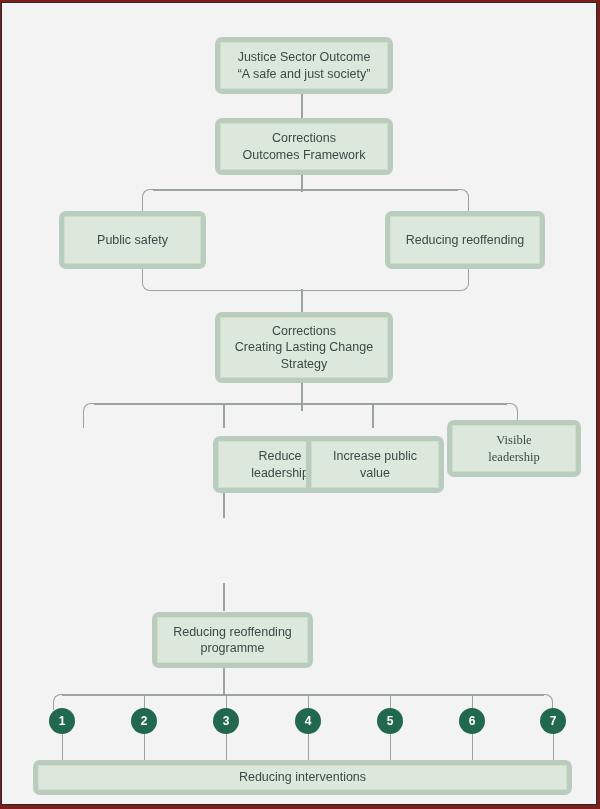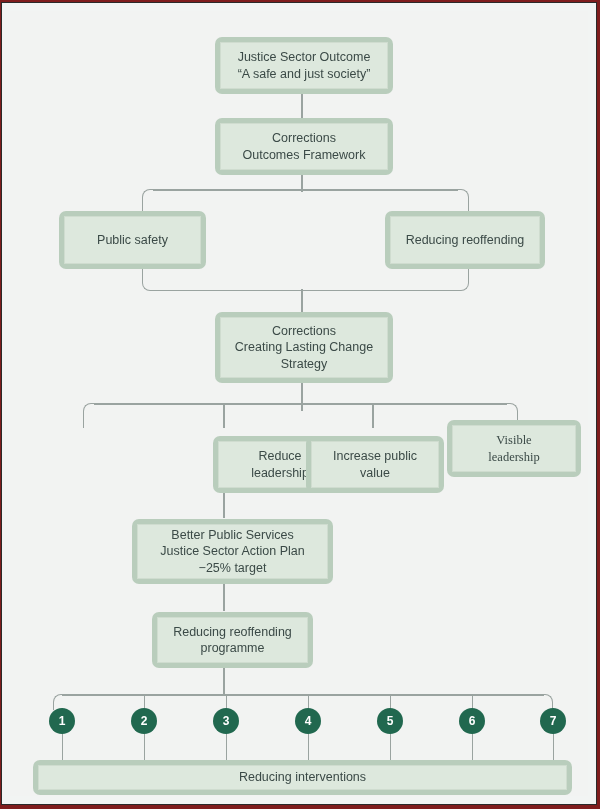--- a/index.html
+++ b/index.html
@@ -200,29 +200,20 @@
 
       <div class="nodebox" style="left:437px; top:409px; width:134px; height:57px;font-family:Liberation Serif, serif;">
         <div class="inner">
           <span>
             <span>Visible</span><br>
             <span>leadership</span>
           </span>
         </div>
       </div>
 
-      <div class="nodebox" style="left:122px; top:508px; width:201px; height:65px;">
-        <div class="inner">
-          <span>
-            <span>Better Public Services</span><br>
-            <span>Justice Sector Action Plan</span><br>
-            <span>−25% target</span>
-          </span>
-        </div>
-      </div>
 
       <div class="nodebox" style="left:142px; top:601px; width:161px; height:56px;">
         <div class="inner">
           <span>
             <span>Reducing reoffending</span><br>
             <span>programme</span>
           </span>
         </div>
       </div>
 

